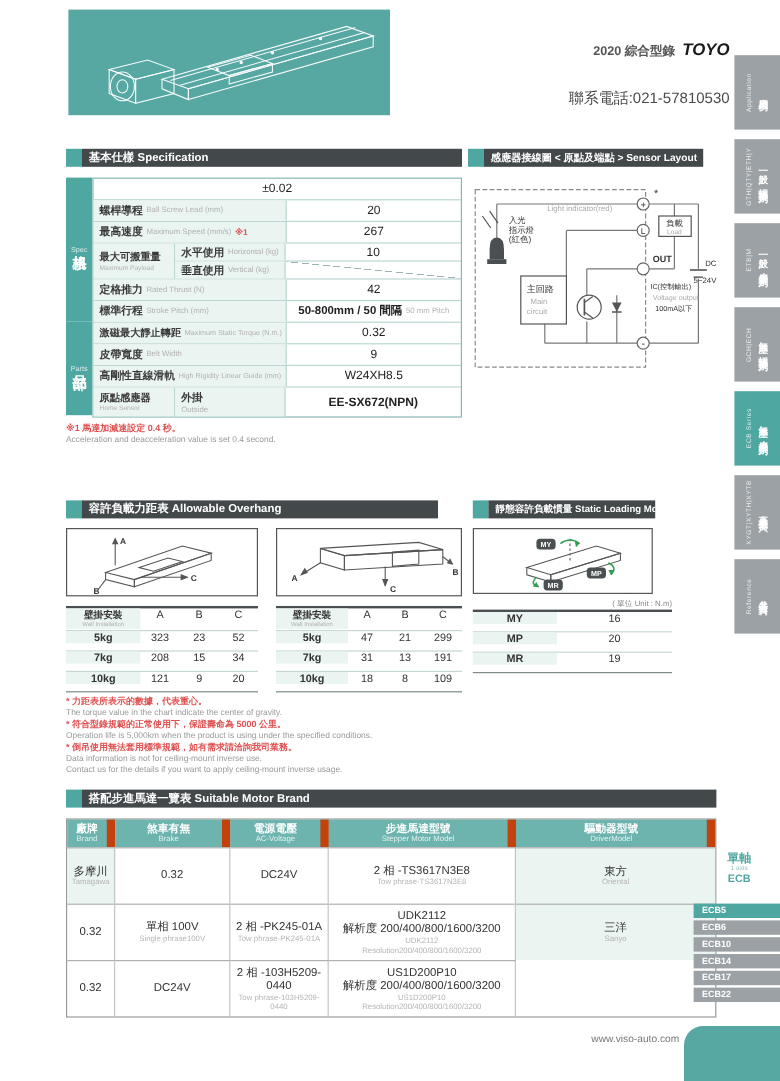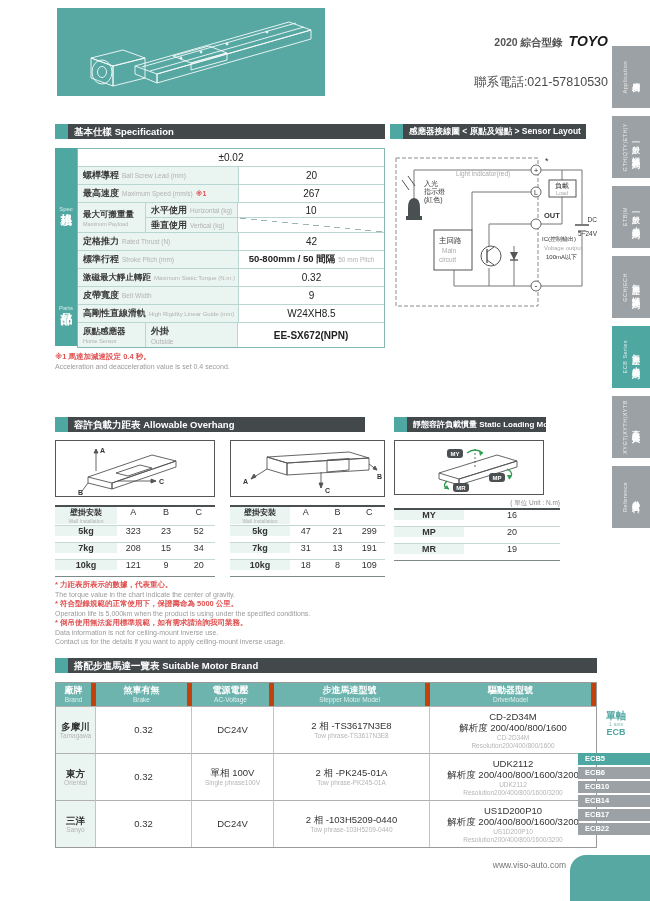--- a/index.html
+++ b/index.html
@@ -49,30 +49,30 @@
   .ot{border-top:2px solid #4a4f52;border-bottom:1px solid #7c8a88;box-sizing:border-box}
   .otr{display:flex;border-bottom:1px solid #c6d8d5;align-items:flex-start}
   .otr:last-child{border-bottom:none}
   .oc{display:flex;align-items:center;justify-content:center;font-size:9px;color:#333}
   .oc.lbl{background:#eaf4f1;flex-direction:column;font-weight:bold}
   .oc .tiny{font-size:5px;color:#b2b2b2;font-weight:normal;line-height:6px}
   .unit{font-size:6.5px;color:#888;text-align:right}
 
   
   .motor{display:grid;grid-template-columns:40px 96px 82px 156px 166px;border:1px solid #9a9a9a;box-sizing:border-box;background:#fff}
-  .mh{background:#6db3ae;color:#fff;text-align:center;padding:2px 0;border-right:5px solid #c2410c}
+  .mh{background:#6db3ae;color:#fff;text-align:center;padding:2px 0;border-right:7px solid #c2410c}
   .mh:last-child{border-right:none}
   .mh .z{font-size:9px;font-weight:bold;display:block;line-height:11px}
   .mh .e{font-size:6.5px;color:#e2f2f0;display:block;line-height:8px}
   .mc{border-top:1px solid #b0b0b0;border-right:1px solid #c4c4c4;display:flex;flex-direction:column;align-items:center;justify-content:center;text-align:center;height:46px;overflow:hidden}
   .mc:nth-child(5n){border-right:none}
   .mc.brand{background:#eaf4f1}
   .mc .m{font-size:9.5px;color:#333;line-height:11.5px}
   .mc .s{font-size:6.5px;color:#b5b5b5;line-height:8px}
-  .mc .bz{font-size:9.5px;font-weight:bold;color:#333;line-height:11px}
+  .mc .bz{font-size:9.5px;font-weight:normal;color:#333;line-height:11px}
 
   
   .tab{left:612px;width:38px;background:#9ba1a5;color:#fff;display:flex;align-items:center;justify-content:center;gap:1px;cursor:pointer}
   .tab.active{background:#4fa7a2}
   .tab .e{writing-mode:vertical-rl;transform:rotate(180deg);font-size:5.5px;color:rgba(255,255,255,.8);letter-spacing:.5px}
   .tab .z{writing-mode:vertical-rl;font-size:8px;font-weight:bold;letter-spacing:1.5px}
   .menu-title{text-align:center;color:#4fa7a2}
   .menu-title .t1{font-size:10px;font-weight:bold;line-height:11px}
   .menu-title .t2{font-size:5.5px;color:#8fc0bc;line-height:6px}
   .menu-title .t3{font-size:9px;font-weight:bold;line-height:11px}
@@ -501,26 +501,20 @@
         <span class="m">0.32</span>
       </div>
     <div class="mc">
         <span class="m">DC24V</span>
         <span class="s"></span>
       </div>
     <div class="mc">
         <span class="m">2 相 -TS3617N3E8</span>
         <span class="s">Tow phrase-TS3617N3E8</span>
       </div>
-    <div class="mc">
-        <span class="m">CD-2D34M</span>
-        <span class="m">解析度 200/400/800/1600</span>
-        <span class="s">CD-2D34M</span>
-        <span class="s">Resolution200/400/800/1600</span>
-      </div>
 
     <div class="mc brand">
         <span class="bz">東方</span>
         <span class="s">Oriental</span>
       </div>
     <div class="mc">
         <span class="m">0.32</span>
       </div>
     <div class="mc">
         <span class="m">單相 100V</span>

